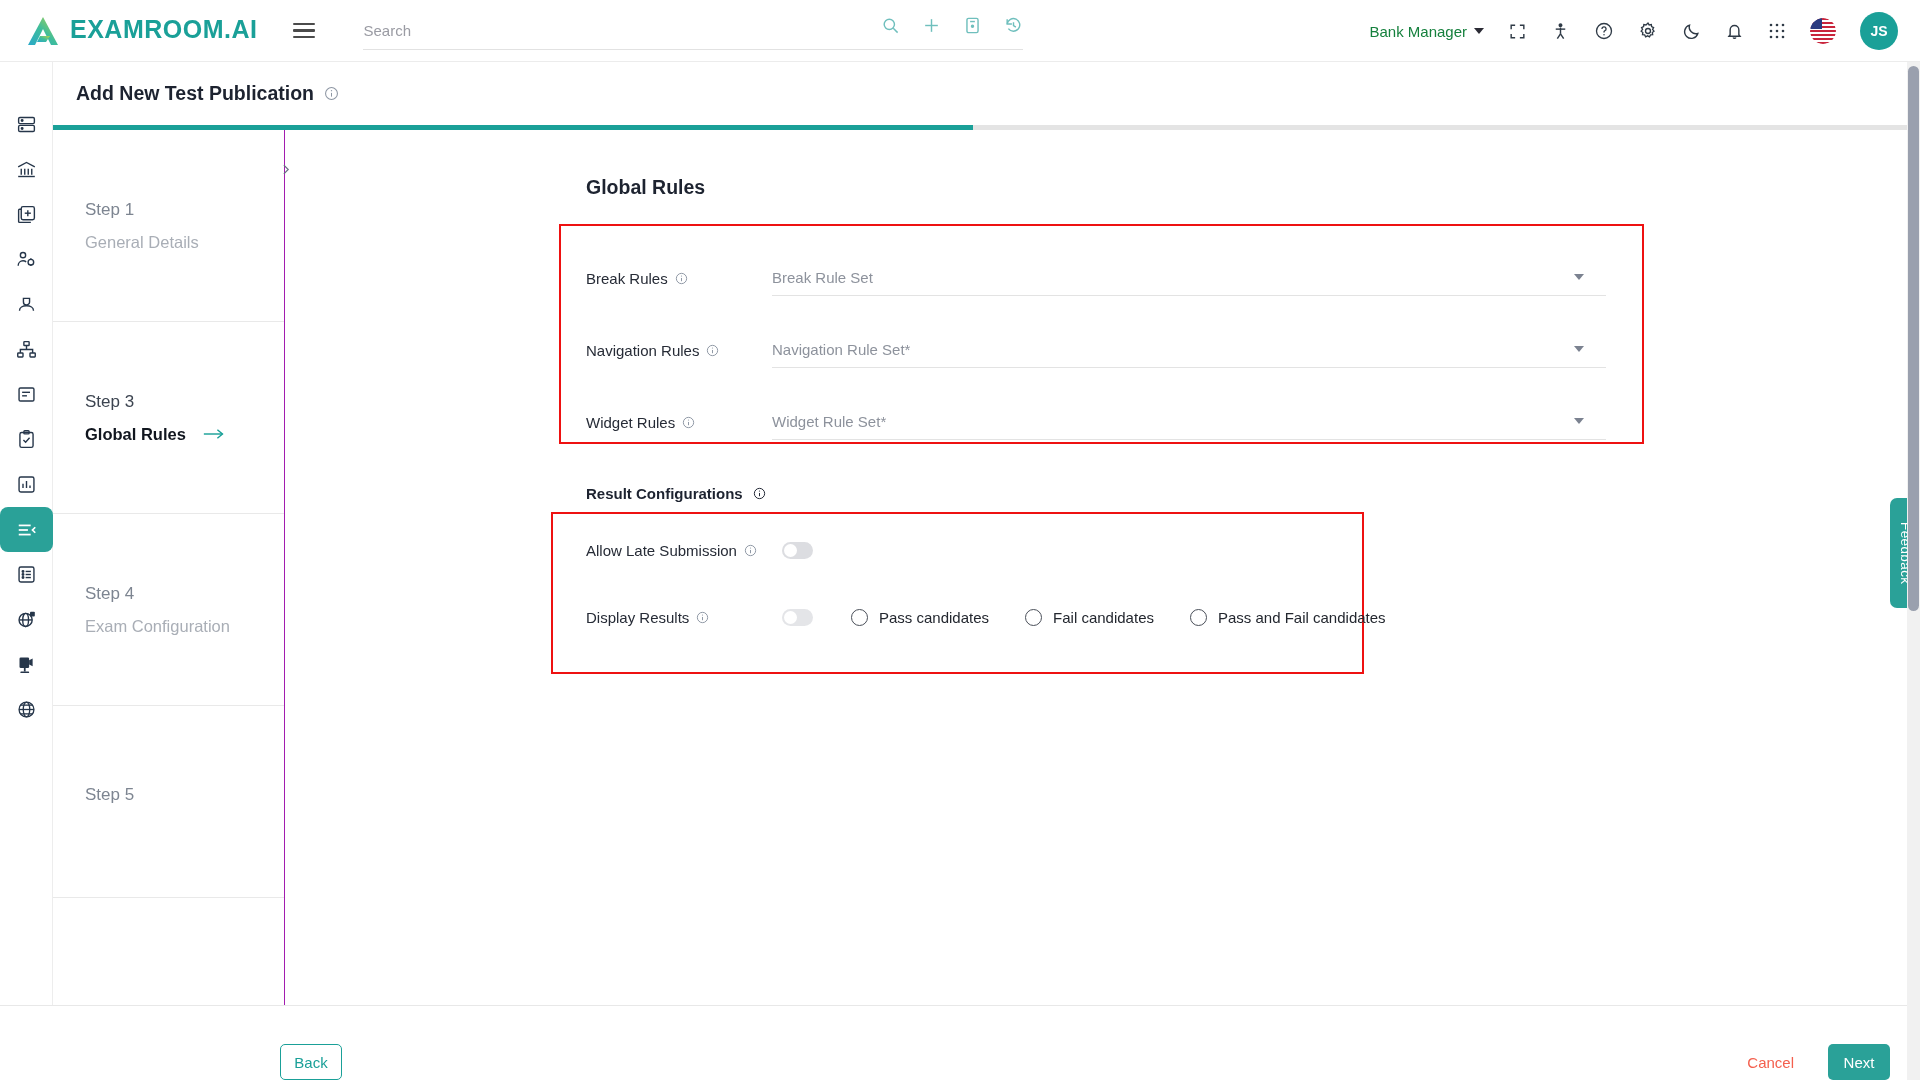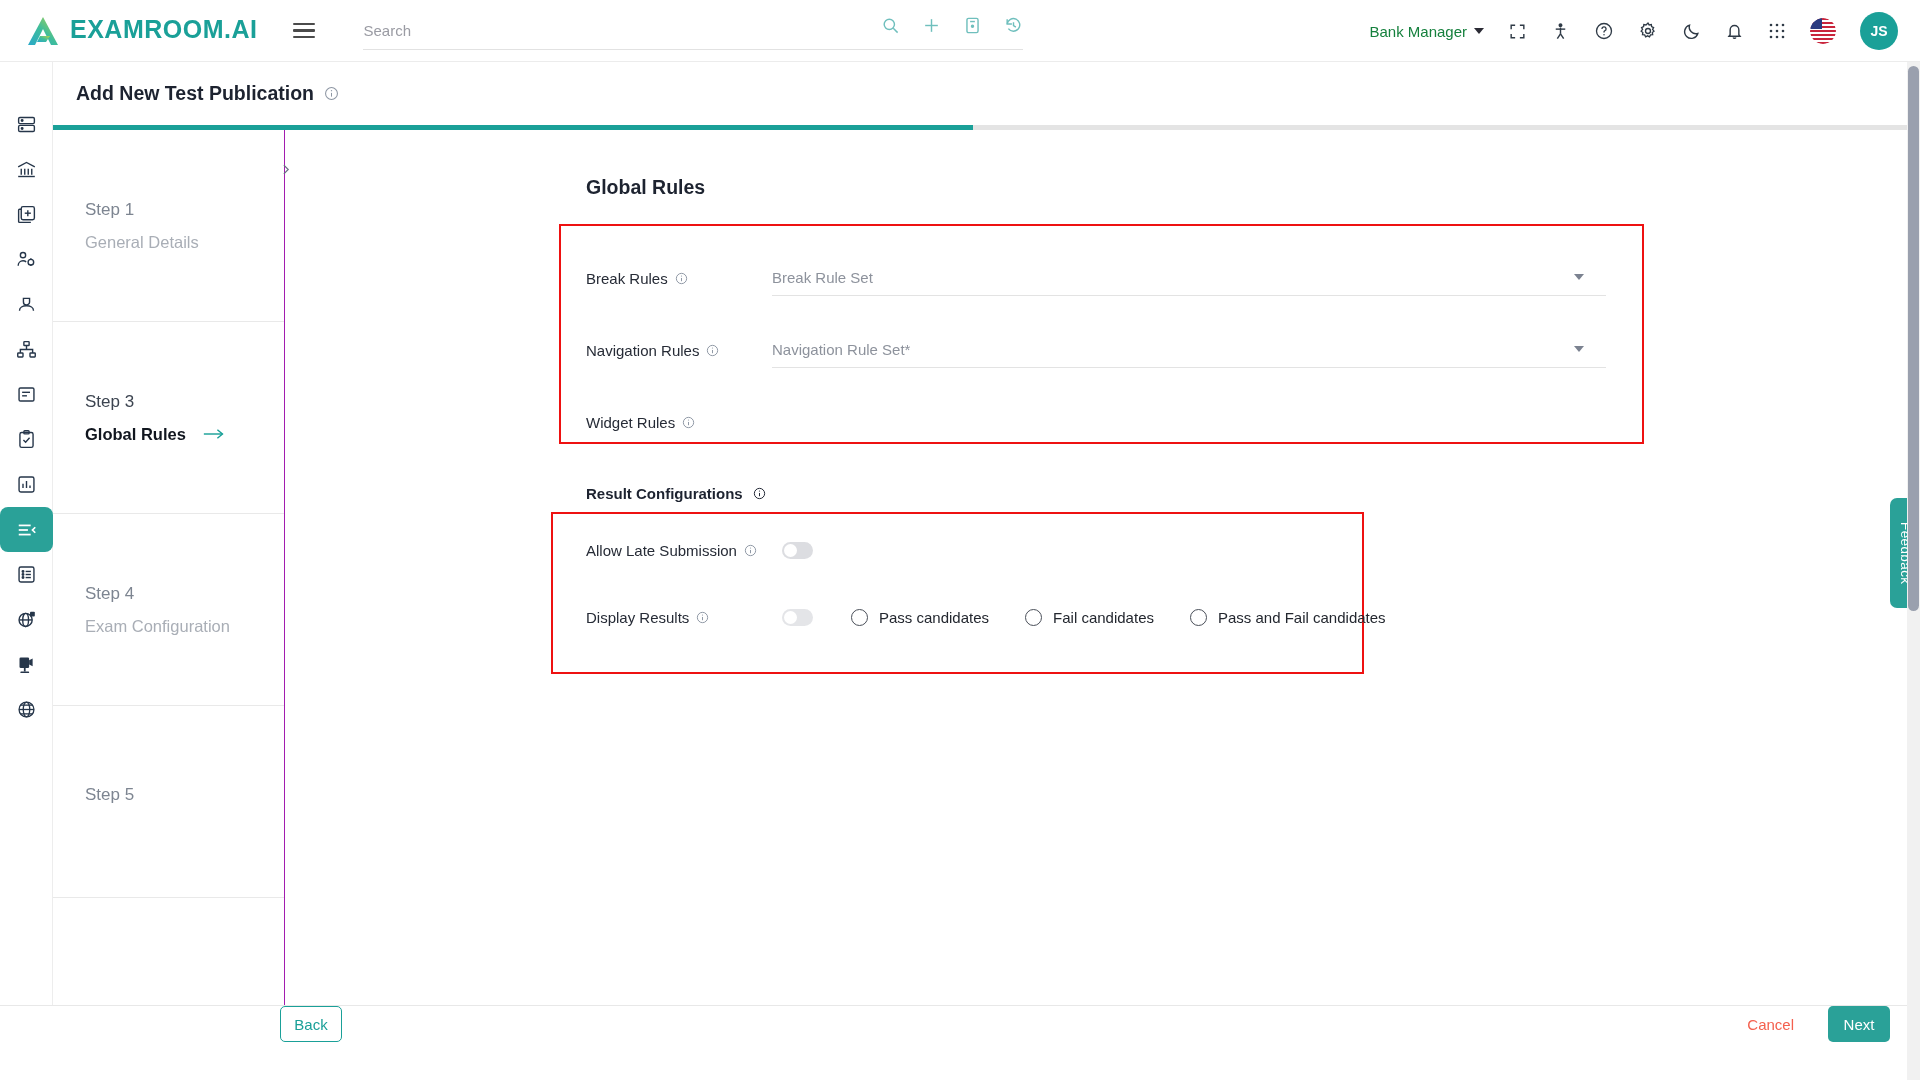--- a/index.html
+++ b/index.html
@@ -178,21 +178,21 @@
     color: #fff; font-size: 13.5px;
     display: flex; align-items: center; justify-content: center; cursor: pointer;
     z-index: 40;
   }
   .feedback span { writing-mode: vertical-rl; letter-spacing: .4px; }
 
   
   .footer {
     position: absolute; left: 0; bottom: 0; width: 1920px; height: 75px;
     border-top: 1px solid #e8e8e8; background: #fff;
-    display: flex; align-items: flex-start; z-index: 30;
+    display: flex; align-items: flex-end; z-index: 30;
   }
   .btn-back {
     margin-left: 280px; width: 62px; height: 36px;
     border: 1px solid #1aa098; border-radius: 5px; background: #fff;
     color: #1aa098; font-size: 15px; cursor: pointer;
     display: flex; align-items: center; justify-content: center;
   }
   .footer-right {
     position: absolute; right: 30px; display: flex; align-items: center; gap: 34px;
   }
@@ -562,20 +562,24 @@
     <div class="f-label">
       <span>Widget Rules</span>
       <span class="info-ico" style="margin:0;">
         <svg width="13" height="13" viewBox="0 0 24 24" fill="none" stroke="currentColor" stroke-width="1.8">
             <circle cx="12" cy="12" r="9.5"></circle>
             <line x1="12" y1="11" x2="12" y2="17"></line>
             <circle cx="12" cy="7.4" r="1.1" fill="currentColor" stroke="none"></circle>
           </svg>
       </span>
     </div>
+    <div class="f-field">
+      <span class="ph">Widget Rule Set*</span>
+      <span class="f-caret"></span>
+    </div>
   </div>
 
   <div class="result-head">
     <span>Result Configurations</span>
     <span class="info-ico" style="margin:0; color:#1d2330;">
       <svg width="13" height="13" viewBox="0 0 24 24" fill="none" stroke="currentColor" stroke-width="1.8">
           <circle cx="12" cy="12" r="9.5"></circle>
           <line x1="12" y1="11" x2="12" y2="17"></line>
           <circle cx="12" cy="7.4" r="1.1" fill="currentColor" stroke="none"></circle>
         </svg>

